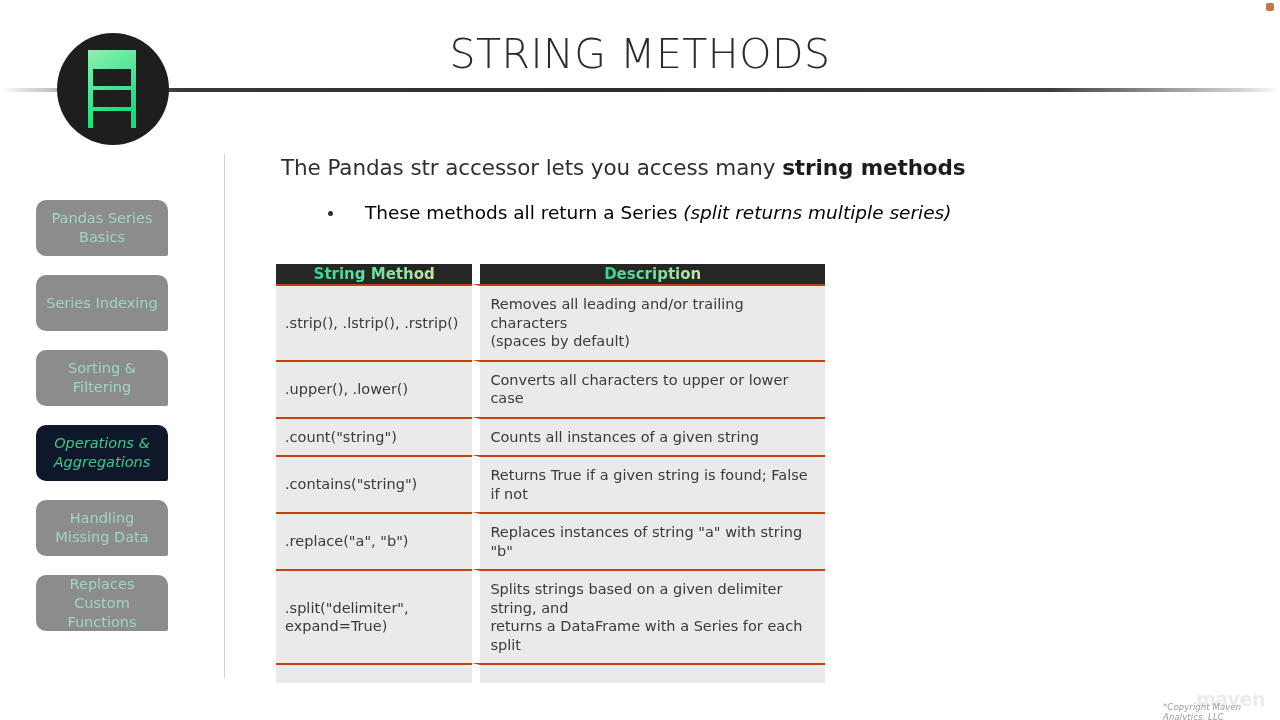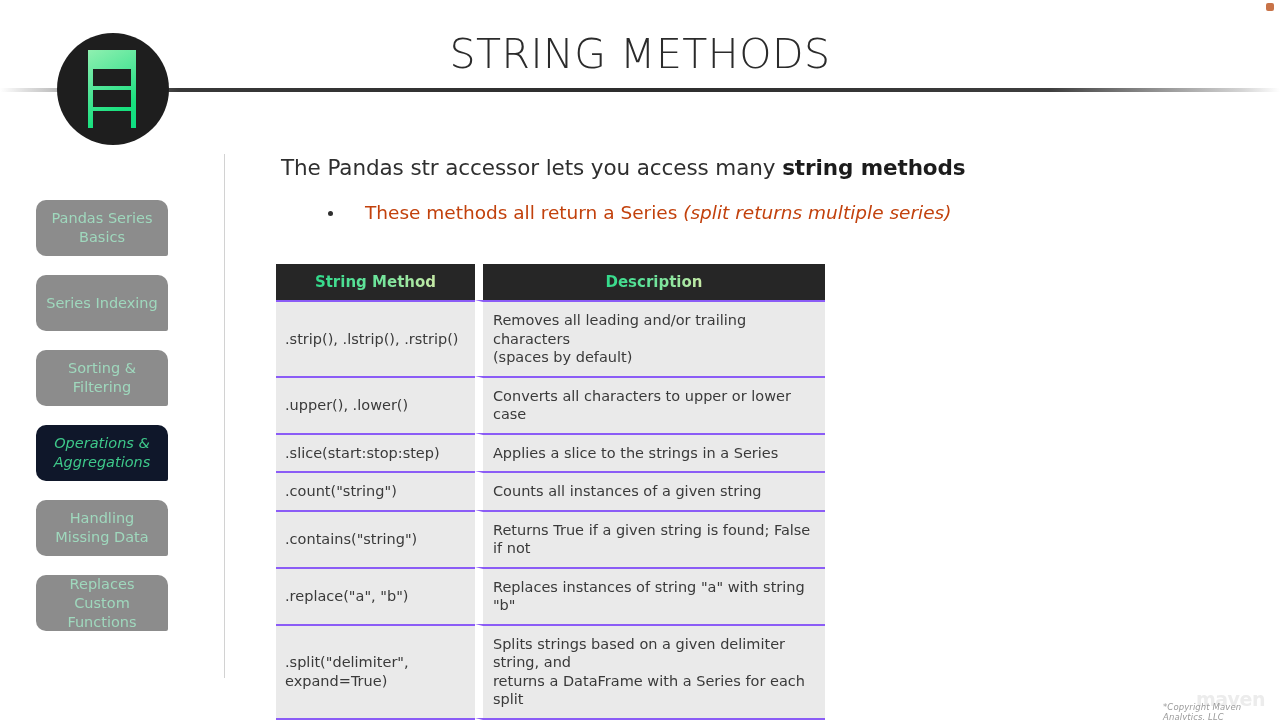--- a/index.html
+++ b/index.html
@@ -142,21 +142,21 @@
   }
   .lead b { font-weight: 700; color: #1c1c1c; }
 
   .bullet-row {
     position: absolute;
     left: 328px;
     top: 202px;
     display: flex;
     align-items: flex-start;
     font-size: 18.5px;
-    color: #c2410c;
+    color: #000000;
     font-family: "DejaVu Sans", sans-serif;
   }
   .bullet-dot {
     width: 5px;
     height: 5px;
     border-radius: 50%;
     background: #2f2f2f;
     margin-top: 9px;
     margin-right: 32px;
     flex: none;
@@ -169,21 +169,21 @@
     left: 276px;
     top: 264px;
     width: 549px;
     border-collapse: separate;
     border-spacing: 0;
     font-family: "DejaVu Sans", sans-serif;
   }
   .tbl tr { }
   .tbl th {
     background: #262626;
-    padding: 9px 10px;
+    padding: 1px 10px;
     font-size: 15px;
     font-weight: 700;
     text-align: center;
     background-clip: padding-box;
   }
   .th-inner {
     background: linear-gradient(100deg, #2fd98a 0%, #63e39a 45%, #c8e9a6 100%);
     -webkit-background-clip: text;
     background-clip: text;
     color: transparent;
@@ -193,21 +193,21 @@
   .tbl th.col-method { width: 183px; }
   .tbl th.col-desc   { width: 358px; text-align: center; }
 
   .tbl td {
     background: #eaeaea;
     font-size: 14.5px;
     line-height: 18.5px;
     color: #3a3a3a;
     padding: 9px 10px;
     vertical-align: middle;
-    border-top: 2px solid #8b5cf6;
+    border-top: 2px solid #c2410c;
   }
   .tbl td.col-method {
     width: 183px;
     padding-left: 9px;
   }
   .tbl td.col-desc {
     width: 358px;
     border-left: 8px solid #ffffff;
     padding-left: 10px;
   }
@@ -300,24 +300,20 @@
     <tr>
       <td class="col-method"><span class="cell-text">.strip(), .lstrip(), .rstrip()</span></td>
       <td class="col-desc"><span class="cell-text">Removes all leading and/or trailing characters
 (spaces by default)</span></td>
     </tr>
     <tr>
       <td class="col-method"><span class="cell-text">.upper(), .lower()</span></td>
       <td class="col-desc"><span class="cell-text">Converts all characters to upper or lower case</span></td>
     </tr>
     <tr>
-      <td class="col-method"><span class="cell-text">.slice(start:stop:step)</span></td>
-      <td class="col-desc"><span class="cell-text">Applies a slice to the strings in a Series</span></td>
-    </tr>
-    <tr>
       <td class="col-method"><span class="cell-text">.count("string")</span></td>
       <td class="col-desc"><span class="cell-text">Counts all instances of a given string</span></td>
     </tr>
     <tr>
       <td class="col-method"><span class="cell-text">.contains("string")</span></td>
       <td class="col-desc"><span class="cell-text">Returns True if a given string is found; False if not</span></td>
     </tr>
     <tr>
       <td class="col-method"><span class="cell-text">.replace("a", "b")</span></td>
       <td class="col-desc"><span class="cell-text">Replaces instances of string "a" with string "b"</span></td>

